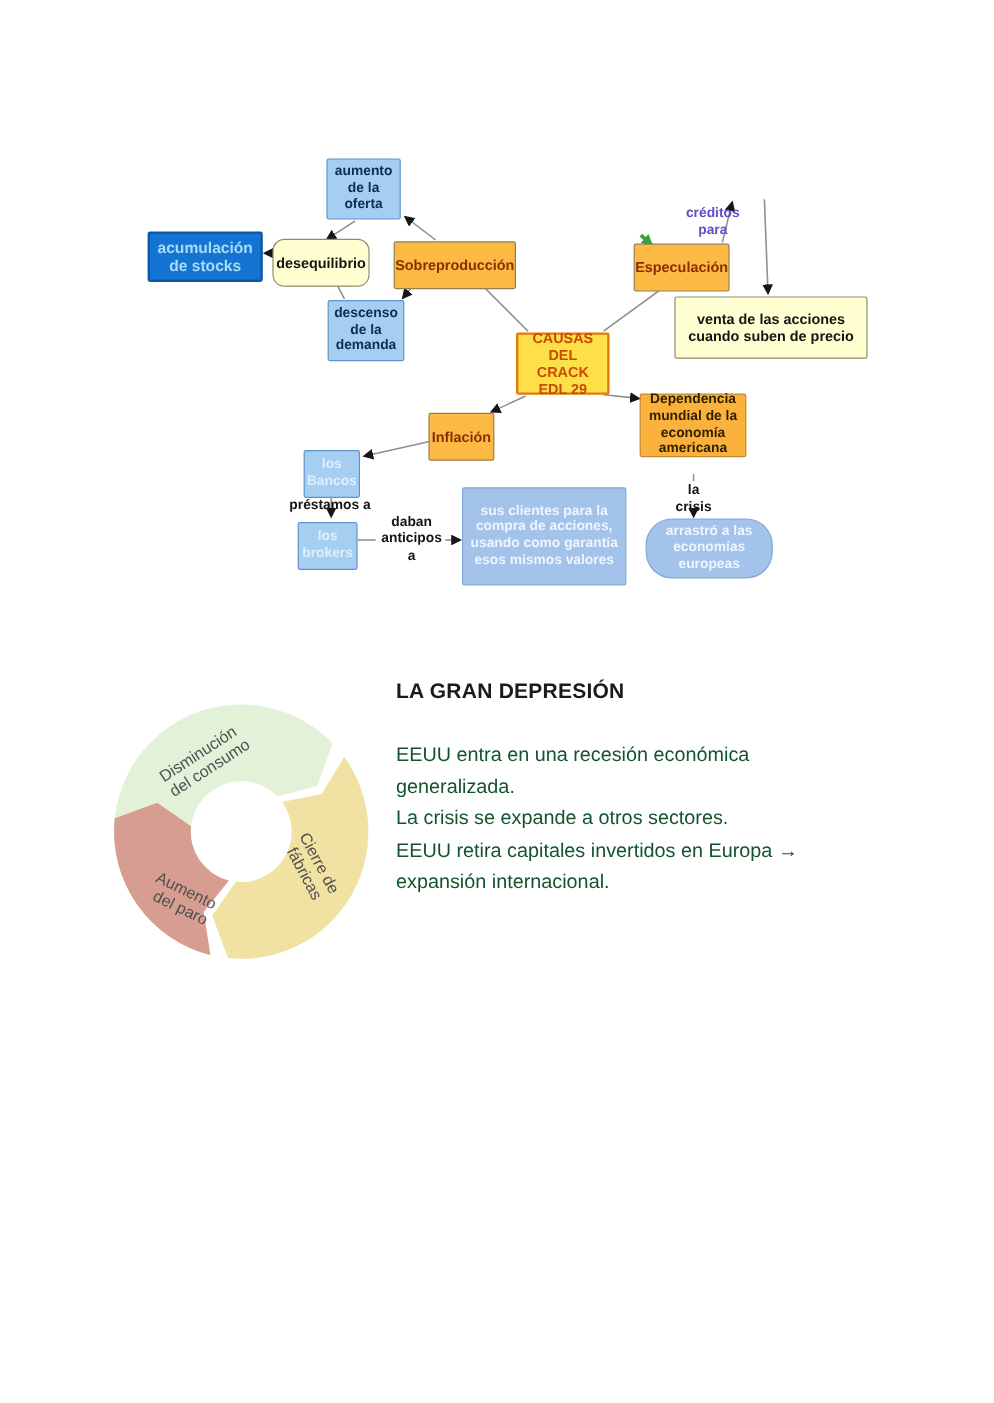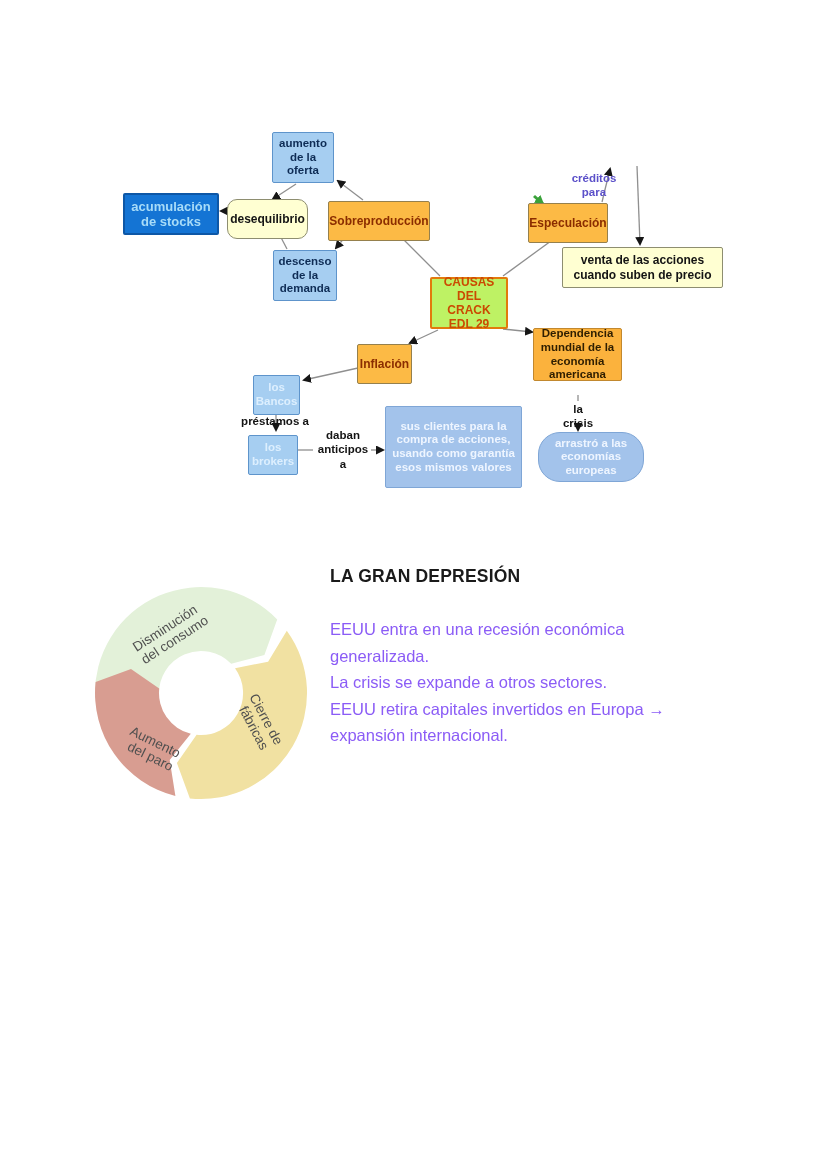--- a/index.html
+++ b/index.html
@@ -7,32 +7,32 @@
         font-family:"Liberation Sans",sans-serif;}
   
   .node{position:absolute;display:flex;align-items:center;justify-content:center;
         text-align:center;font-weight:bold;line-height:1.18;box-sizing:border-box;
         border-radius:2px;padding:19px 2px;}
   .n-ltblue{background:#a6cef1;border:1.5px solid #5e94cb;color:#0e2c55;font-size:11.5px;}
   .n-dkblue{background:#1474d4;border:2px solid #0d57a6;color:#a8dcf8;font-size:13px;}
   .n-cream {background:#ffffd2;border:1.5px solid #8e8e70;color:#141414;font-size:12px;}
   .n-amber {background:#fcba45;border:1.5px solid #95804d;color:#8b2d00;font-size:12px;}
   .n-amber2{background:#fbb23d;border:1.5px solid #c2882e;color:#2f1e00;font-size:11.5px;}
-  .n-orange{background:#bef264;border:2px solid #e27a0c;color:#cb4a02;font-size:12px;}
+  .n-orange{background:#fde047;border:2px solid #e27a0c;color:#cb4a02;font-size:12px;}
   .n-peri  {background:#a3c3eb;border:1.5px solid #7fa6d6;color:#eef5ff;font-size:11.5px;}
   .n-mdblue{background:#7ebbe9;border:1.5px solid #4579ae;color:#0f3b70;font-size:12px;}
   .freetext{position:absolute;font-weight:bold;color:#141414;text-align:center;
             font-size:11.5px;line-height:1.25;}
   .freetext.purple{color:#5b50c9;}
   #map-arrows{position:absolute;left:0;top:0;pointer-events:none;}
   
   #section-title{position:absolute;left:330px;top:566px;font-size:17.5px;font-weight:bold;
                  color:#1a1a1a;letter-spacing:.2px;}
   #body-text{position:absolute;left:330px;top:616px;width:400px;font-size:16.5px;
-             line-height:26.5px;color:#8b5cf6;}
+             line-height:26.5px;color:#14532d;}
   #body-text div{white-space:nowrap;}
   #cycle-svg{position:absolute;left:88px;top:580px;}
   #cycle-svg text{font-family:"Liberation Sans",sans-serif;font-size:13.5px;}
 </style>
 </head>
 <body>
 
 <div id="page">
 
   <svg id="map-arrows" width="828" height="520">
@@ -74,21 +74,21 @@
 
   <div class="node n-amber" style="left:328px;top:201px;width:102px;height:23px;">Sobreproducción</div>
 
   <div class="node n-ltblue" style="left:273px;top:250px;width:64px;height:51px;">descenso de la demanda</div>
 
 
   <div class="freetext purple" style="left:567px;top:171px;width:54px;">créditos para</div>
 
   <div class="node n-amber" style="left:528px;top:203px;width:80px;height:23px;">Especulación</div>
 
-  <div class="node n-cream" style="left:562px;top:247px;width:161px;height:41px;">venta de las acciones cuando suben de precio</div>
+  <div class="node n-cream" style="left:562px;top:247px;width:161px;height:52px;">venta de las acciones cuando suben de precio</div>
 
   <div class="node n-orange" style="left:430px;top:277px;width:78px;height:52px;">CAUSAS DEL CRACK EDL 29</div>
 
   <div class="node n-amber" style="left:357px;top:344px;width:55px;height:23px;">Inflación</div>
 
   <div class="node n-amber2" style="left:533px;top:328px;width:89px;height:53px;">Dependencia mundial de la economía americana</div>
 
   <div class="freetext" style="left:560px;top:402px;width:36px;">la crisis</div>
 
   <div class="node n-peri" style="left:538px;top:432px;width:106px;height:50px;border-radius:22px;">arrastró a las economías europeas</div>

